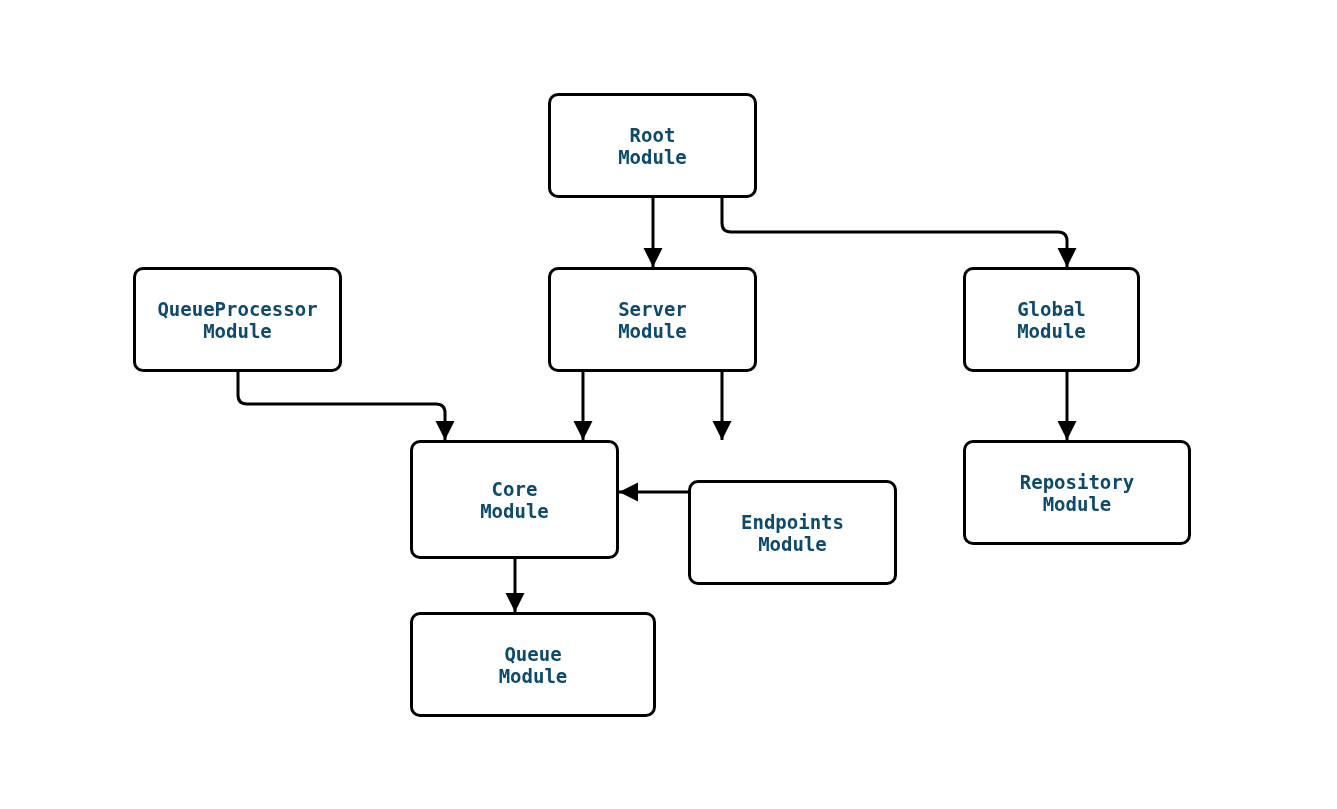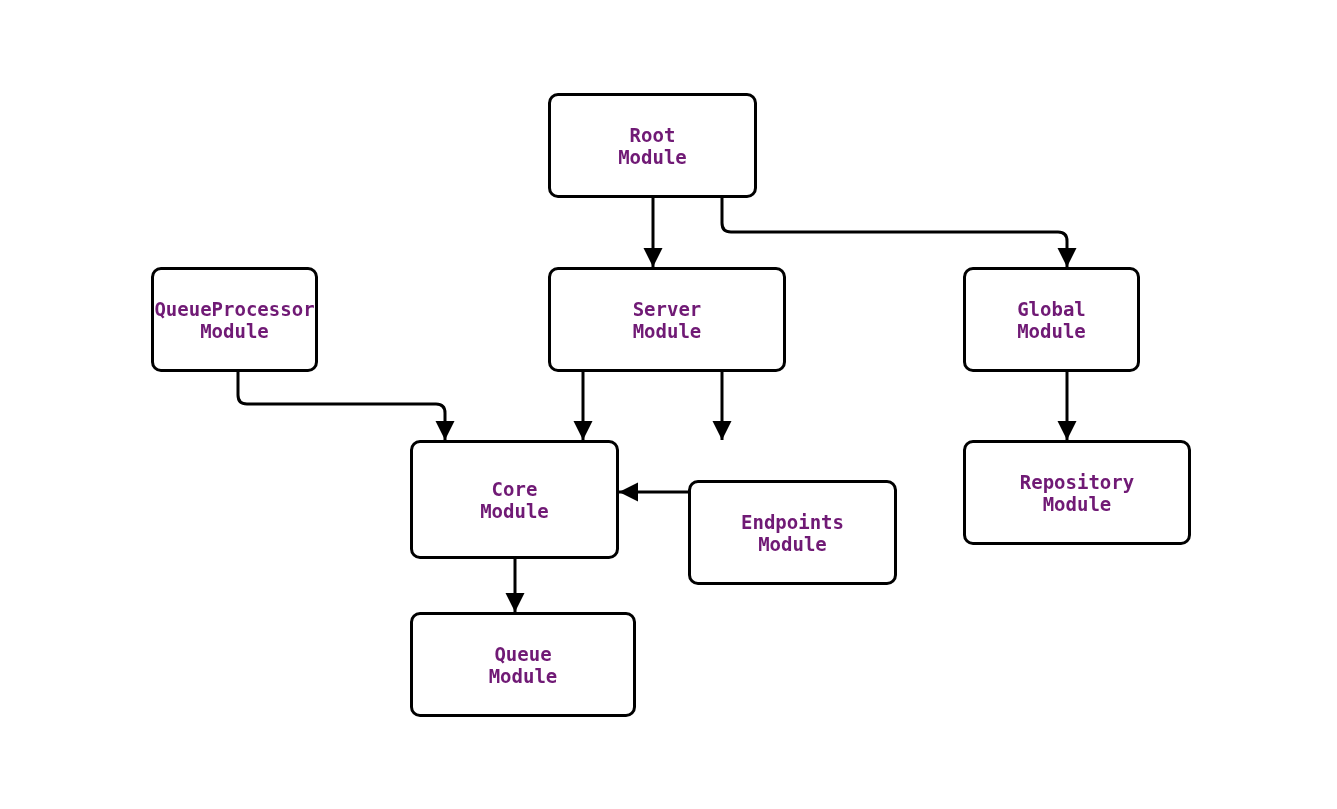--- a/index.html
+++ b/index.html
@@ -27,21 +27,21 @@
   .node {
     position: absolute;
     box-sizing: border-box;
     border: 3px solid #000000;
     border-radius: 10px;
     background: #ffffff;
     display: flex;
     align-items: center;
     justify-content: center;
     text-align: center;
-    color: #701a75;
+    color: #0c4a6e;
     font-weight: bold;
     font-size: 19px;
     line-height: 22px;
     white-space: pre-line;
   }
   .edge {
     fill: none;
     stroke: #000000;
     stroke-width: 3px;
   }
@@ -61,27 +61,27 @@
       <path class="edge" d="M238,372 L238,395 Q238,404 247,404 L436,404 Q445,404 445,413 L445,440" marker-end="url(#arrowhead)"></path>
       <path class="edge" d="M583,372 L583,440" marker-end="url(#arrowhead)"></path>
       <path class="edge" d="M722,372 L722,440" marker-end="url(#arrowhead)"></path>
       <path class="edge" d="M688,492 L619,492" marker-end="url(#arrowhead)"></path>
       <path class="edge" d="M1067,372 L1067,440" marker-end="url(#arrowhead)"></path>
       <path class="edge" d="M515,545 L515,612" marker-end="url(#arrowhead)"></path>
     </svg>
 
 <div class="node" style="left: 548px; top: 93px; width: 209px; height: 105px;"><span>Root
 Module</span></div>
-    <div class="node" style="left: 151px; top: 267px; width: 167px; height: 105px; align-items: center;"><span>QueueProcessor
+    <div class="node" style="left: 133px; top: 267px; width: 209px; height: 105px; align-items: center;"><span>QueueProcessor
 Module</span></div>
-    <div class="node" style="left: 548px; top: 267px; width: 238px; height: 105px;"><span>Server
+    <div class="node" style="left: 548px; top: 267px; width: 209px; height: 105px;"><span>Server
 Module</span></div>
     <div class="node" style="left: 963px; top: 267px; width: 177px; height: 105px;"><span>Global
 Module</span></div>
     <div class="node" style="left: 410px; top: 440px; width: 209px; height: 119px;"><span>Core
 Module</span></div>
     <div class="node" style="left: 688px; top: 440px; width: 209px; height: 105px; margin-top: 40px;"><span>Endpoints
 Module</span></div>
     <div class="node" style="left: 963px; top: 440px; width: 228px; height: 105px;"><span>Repository
 Module</span></div>
-    <div class="node" style="left: 410px; top: 612px; width: 226px; height: 105px;"><span>Queue
+    <div class="node" style="left: 410px; top: 612px; width: 246px; height: 105px;"><span>Queue
 Module</span></div>
   </div>
 
 </body></html>

